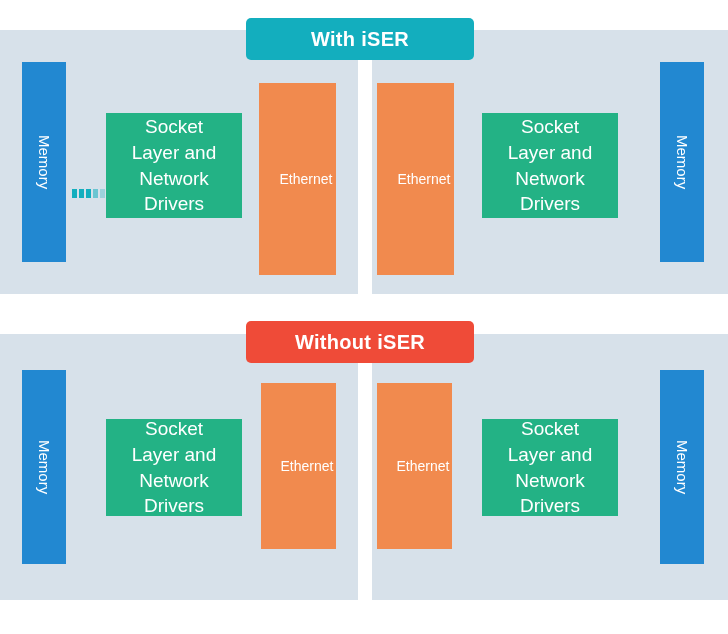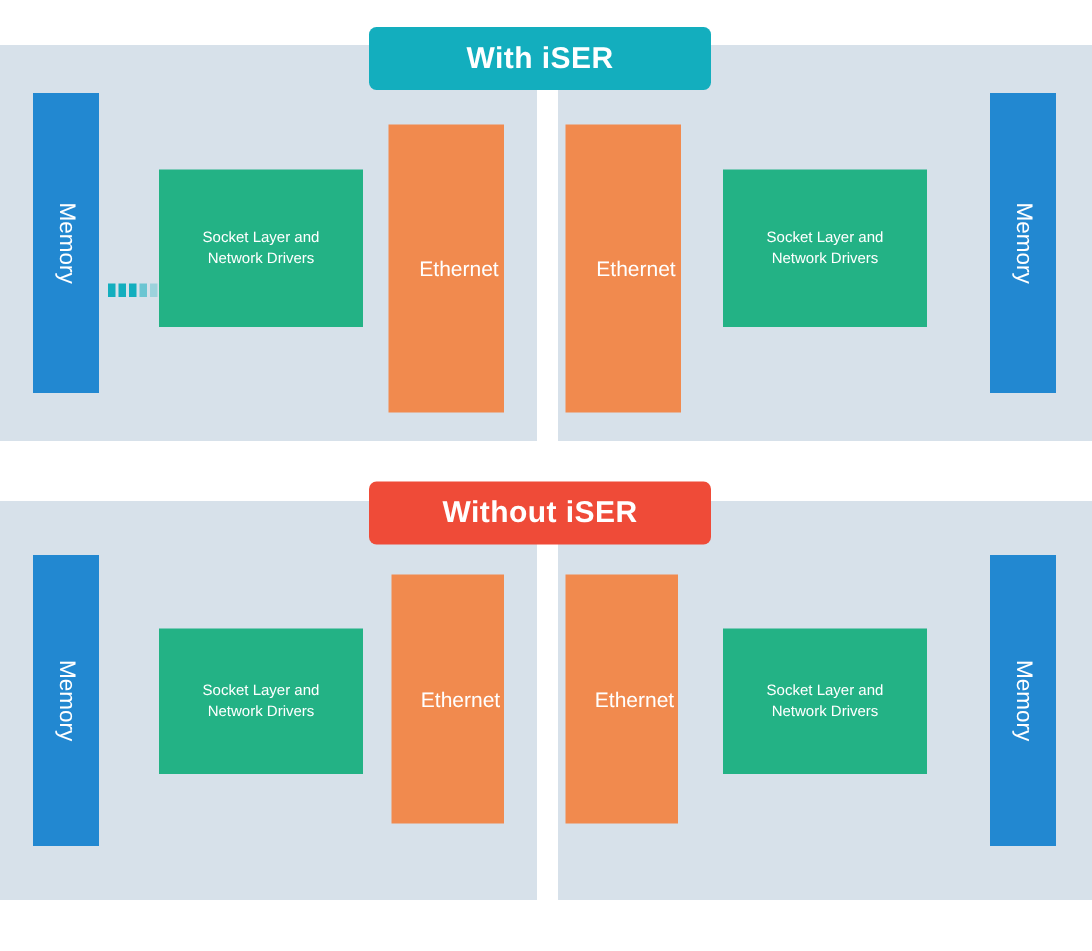--- a/index.html
+++ b/index.html
@@ -79,21 +79,21 @@
     font-size: 15px;
   }
   .block-memory .vlabel {
     writing-mode: vertical-rl;
     text-orientation: mixed;
     transform: rotate(0deg);
     white-space: nowrap;
   }
   .block-socket {
     background: #23b285;
-    font-size: 10px;
+    font-size: 19px;
     padding: 0 18px;
     justify-content: center;
   }
   .block-ethernet {
     background: #f18a4e;
     font-size: 14px;
     padding-left: 17px;
   }
 
   

